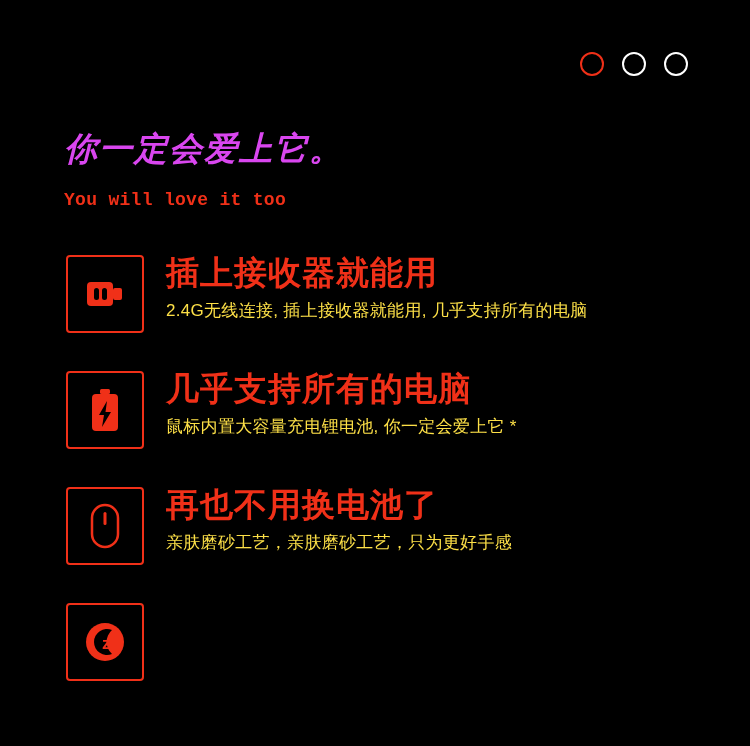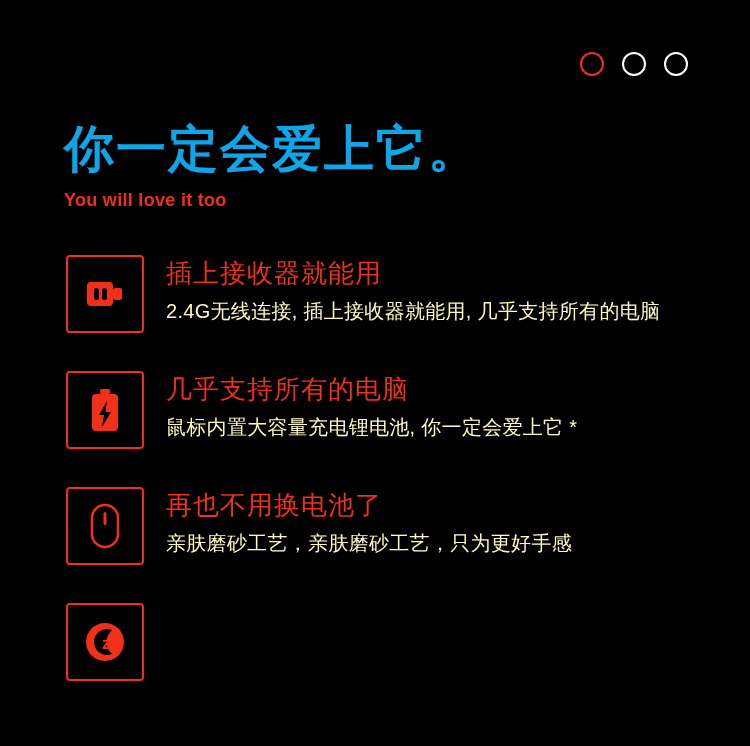--- a/index.html
+++ b/index.html
@@ -37,33 +37,35 @@
     border-color: #f03018;
   }
 
   
   .headings {
     position: absolute;
     top: 118px;
     left: 64px;
   }
   .h-cn {
-    color: #0ea5e9;
-    font-size: 50px;
+    color: #d946ef;
+    font-size: 33px;
     line-height: 62px;
     font-weight: bold;
     letter-spacing: 2px;
     white-space: nowrap;
+    font-style: italic;
   }
   .h-en {
     margin-top: 10px;
     color: #f03018;
     font-size: 18px;
     font-weight: bold;
     letter-spacing: 0.3px;
+    font-family: Liberation Mono, monospace;
   }
 
   
   .features {
     position: absolute;
     top: 253px;
     left: 66px;
     width: 660px;
   }
   .feature {
@@ -81,30 +83,30 @@
     align-items: center;
     justify-content: center;
     margin-top: 2px;
   }
   .feature-text {
     margin-left: 22px;
     padding-top: 4px;
   }
   .f-title {
     color: #f03018;
-    font-size: 26px;
+    font-size: 33px;
     line-height: 32px;
-    font-weight: normal;
+    font-weight: bold;
     letter-spacing: 1px;
     white-space: nowrap;
   }
   .f-desc {
     margin-top: 10px;
-    color: #fef9c3;
-    font-size: 20px;
+    color: #fde047;
+    font-size: 17px;
     line-height: 24px;
     letter-spacing: 0.3px;
     white-space: nowrap;
   }
   svg { display: block; }
 </style>
 </head>
 <body>
 
 <div class="page">

